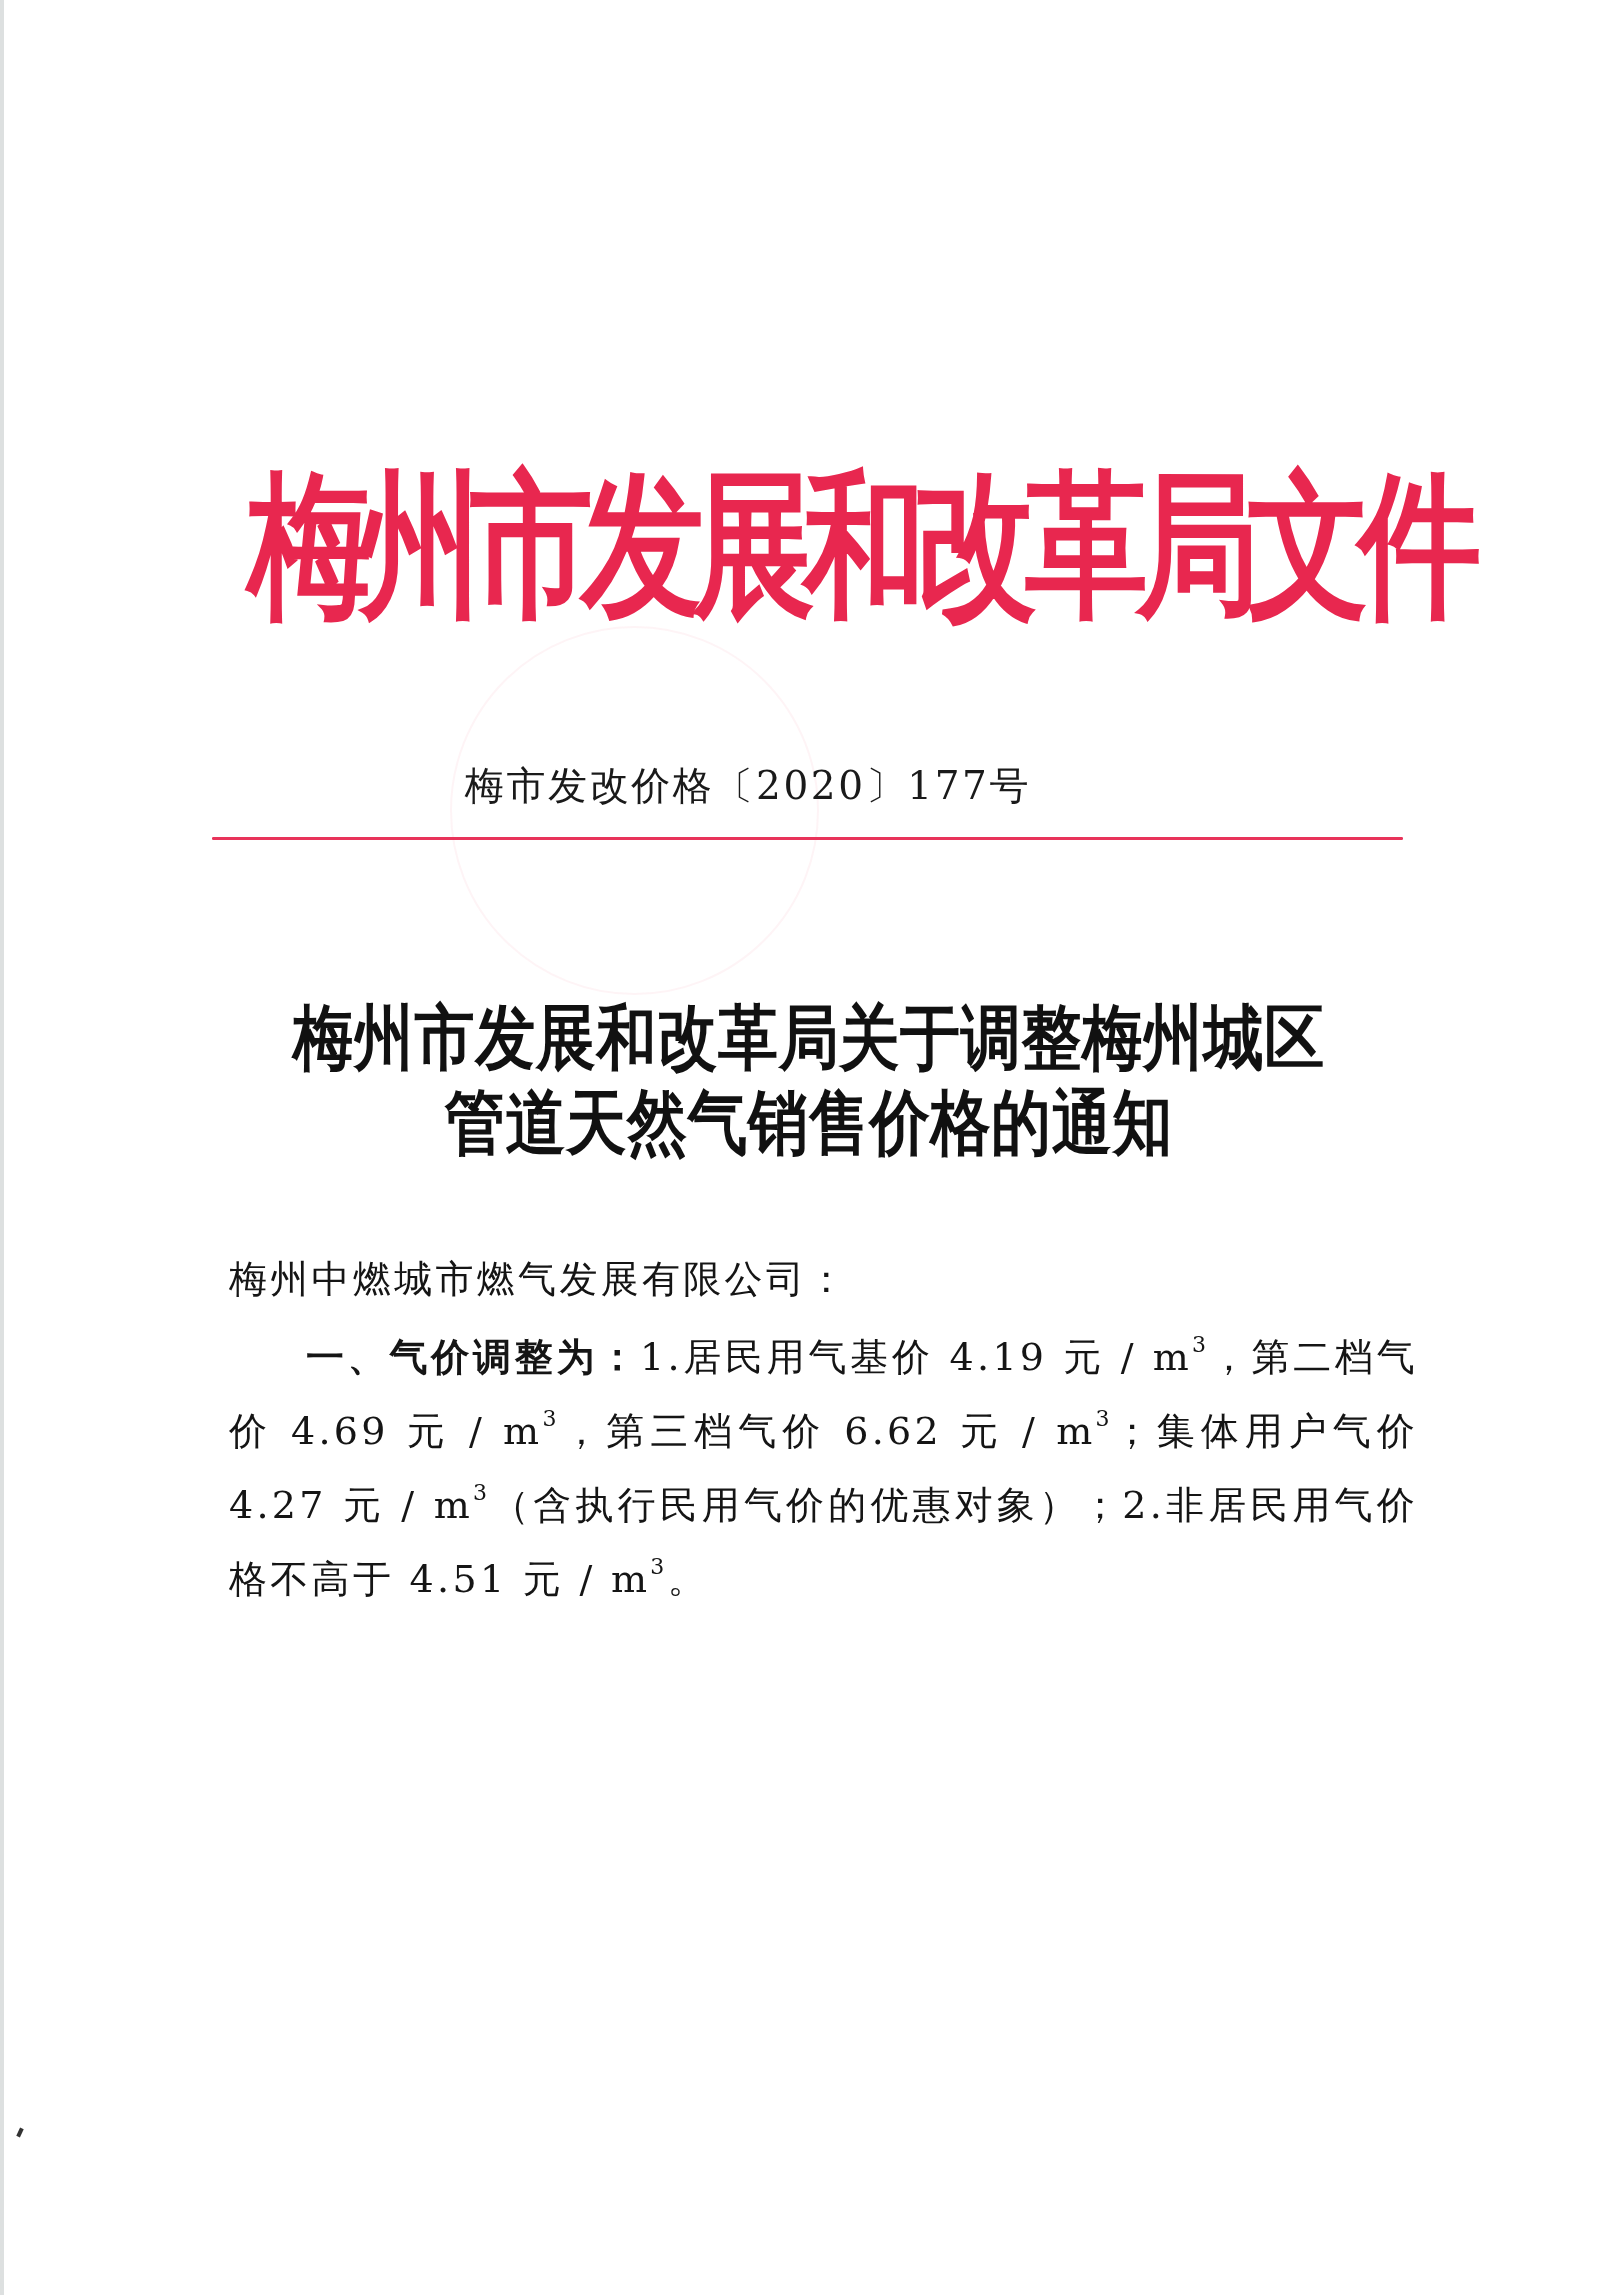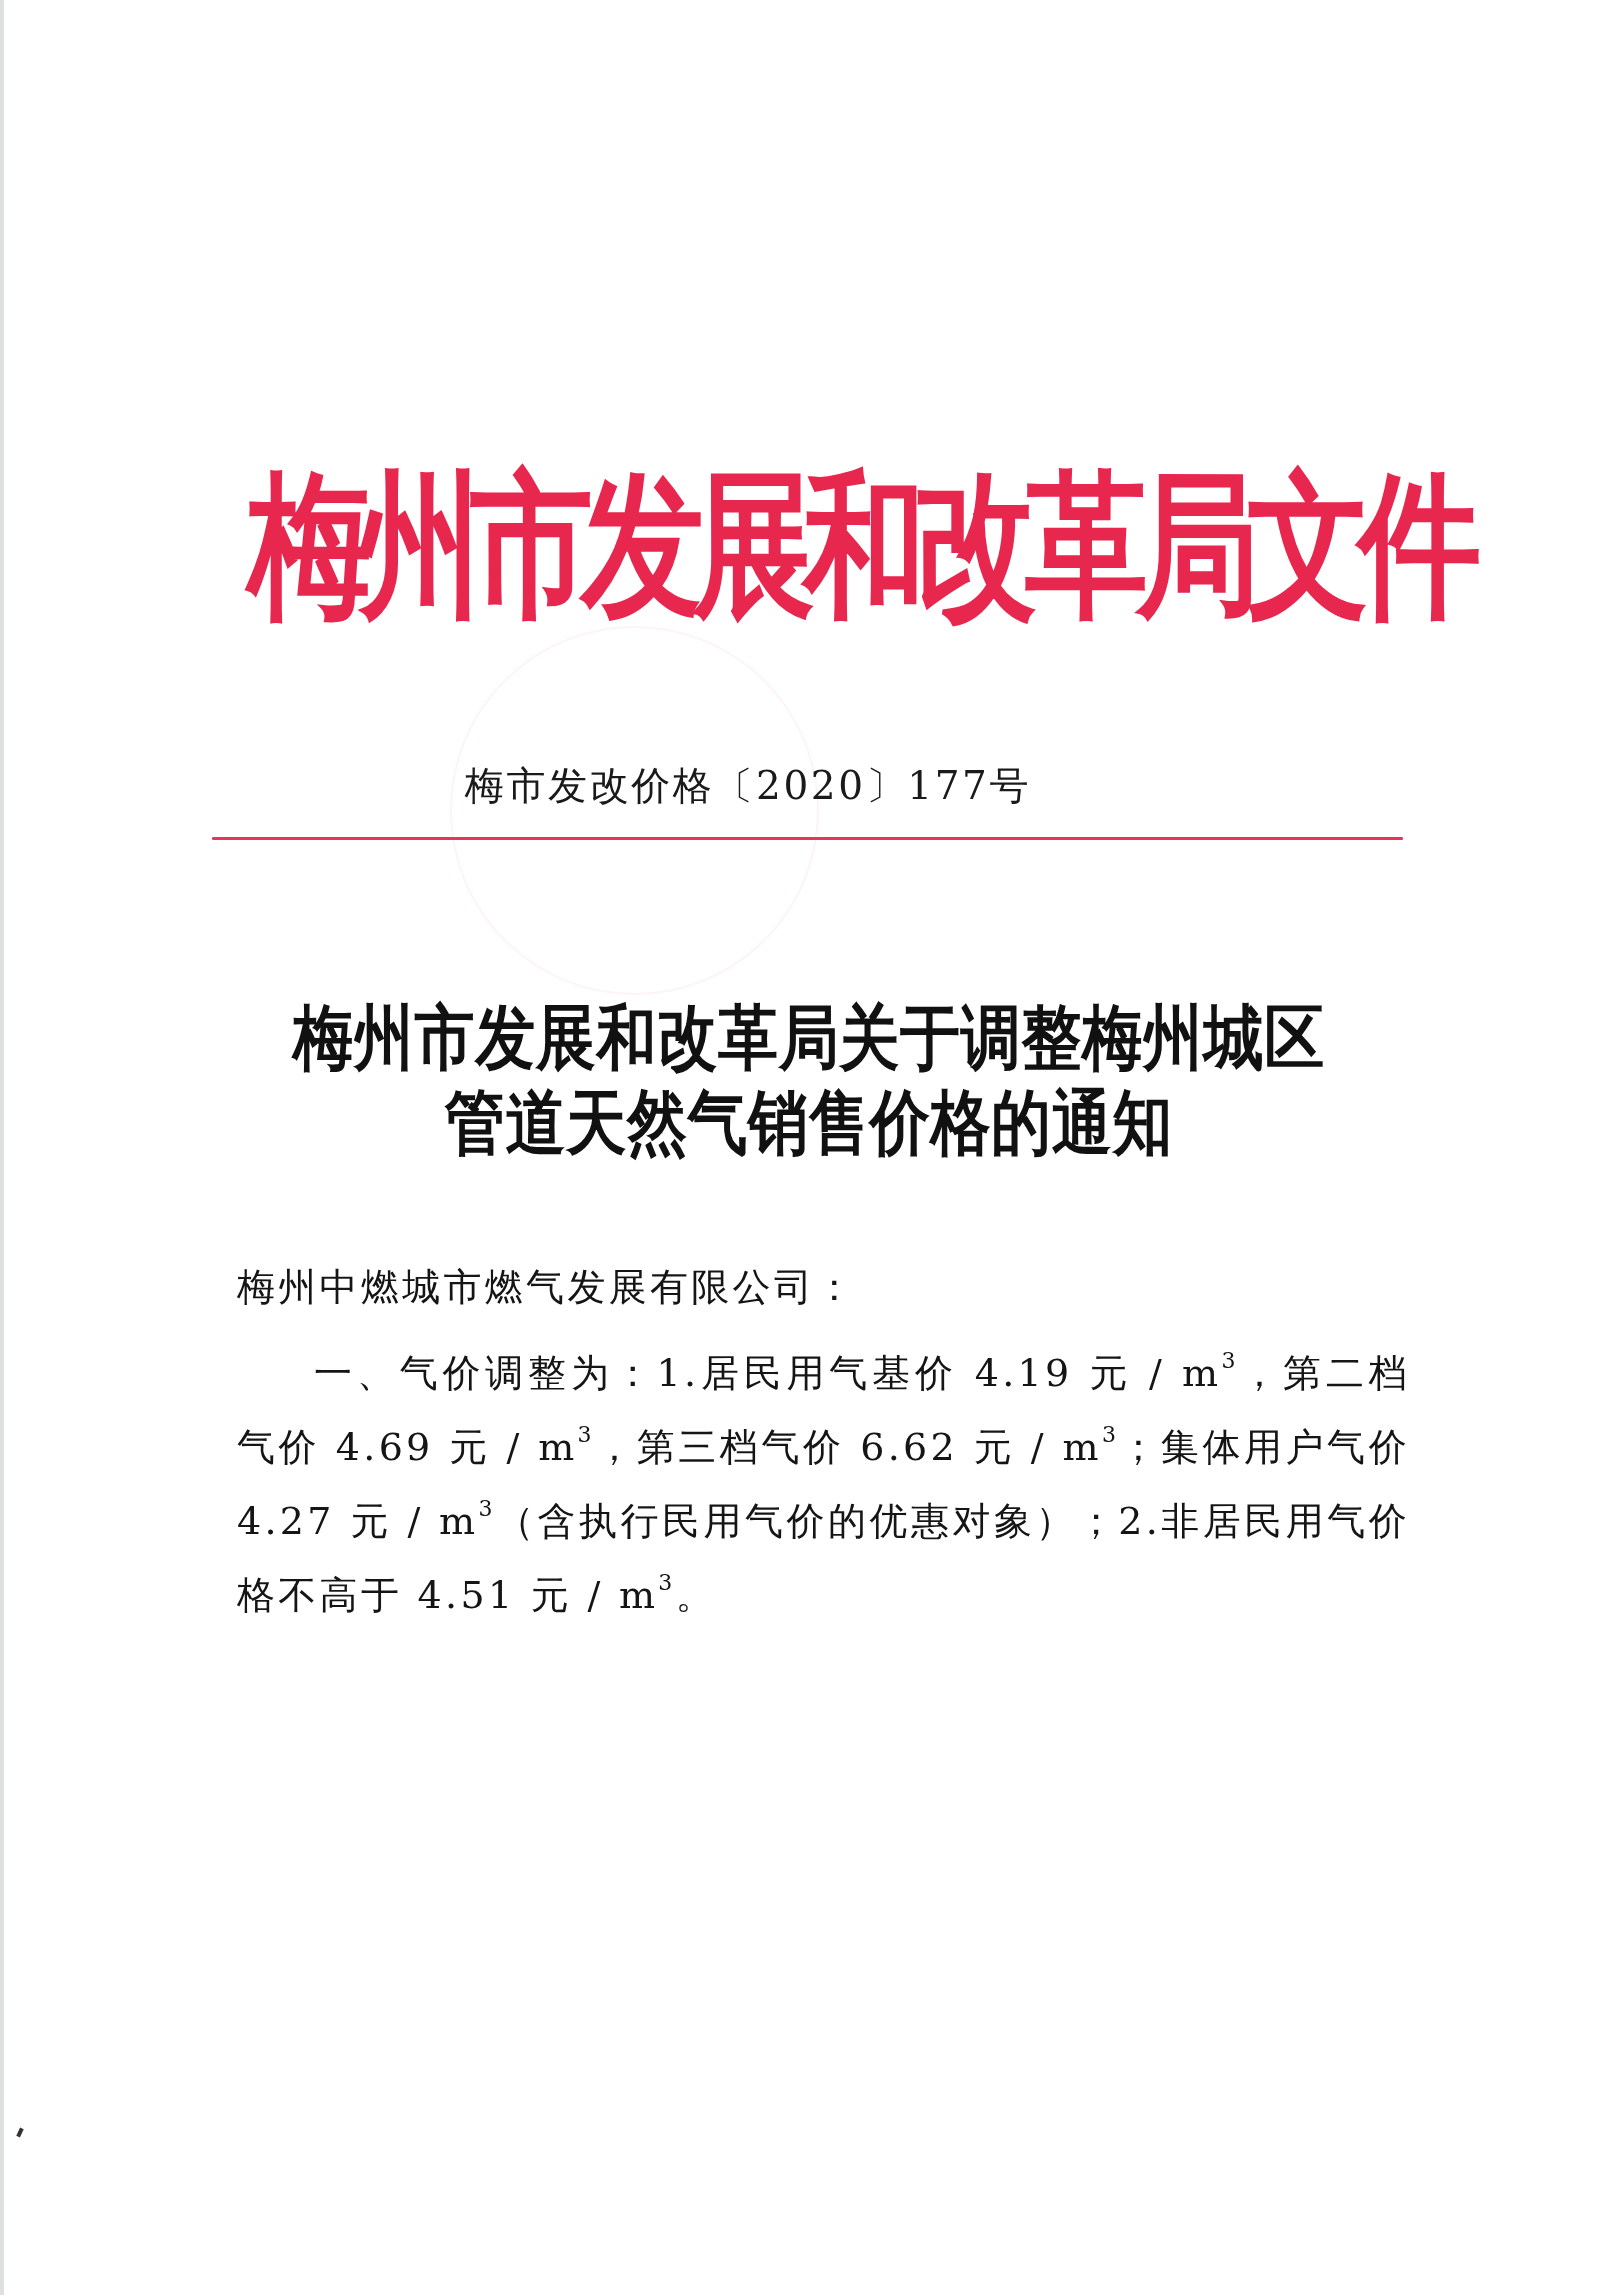--- a/index.html
+++ b/index.html
@@ -95,29 +95,29 @@
       position: absolute;
       left: 225px;
       top: 1238px;
       width: 1197px;
       font-size: 38px;
       line-height: 74px;
       color: #151515;
       letter-spacing: 3.3px;
     }
     .body p {
-      margin: 12px;
+      margin: 4px;
       text-align: justify;
       text-align-last: left;
     }
     .body .indent {
       text-indent: 77px;
     }
     .body .bold-lead {
-      font-weight: normal;
+      font-weight: bold;
     }
     .body sup {
       font-size: 22px;
       line-height: 0;
       vertical-align: 18px;
     }
     .speck {
       position: absolute;
       left: 18px;
       top: 2128px;

